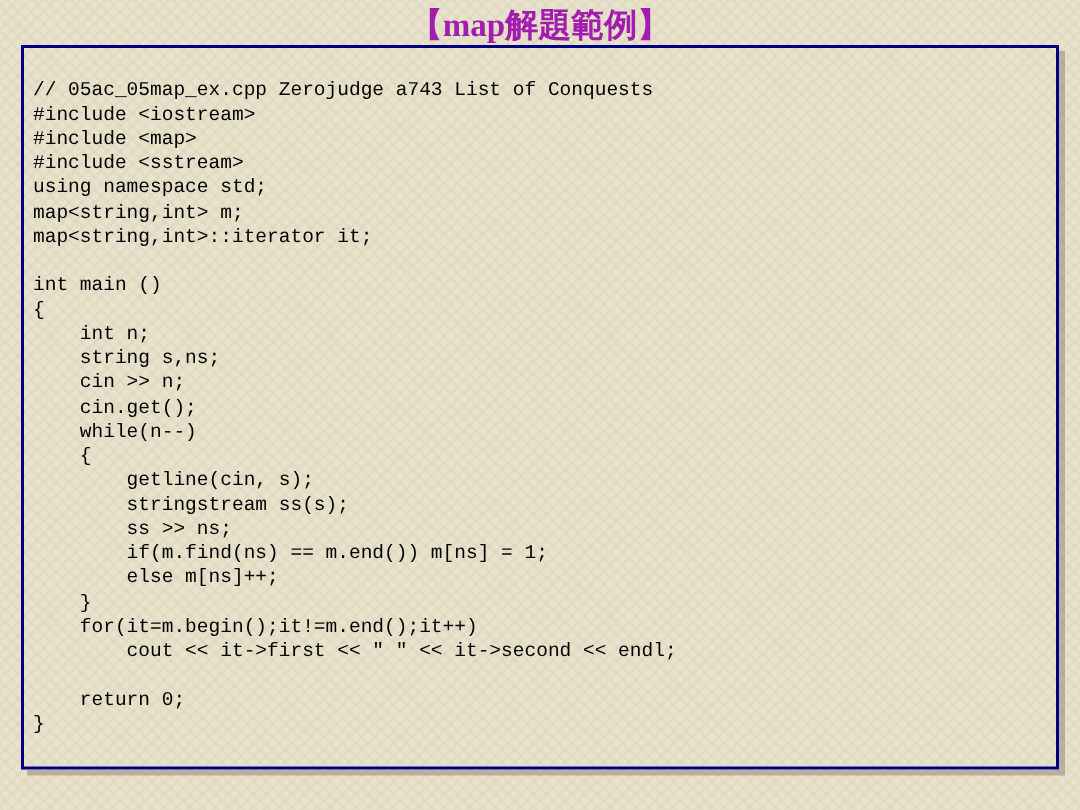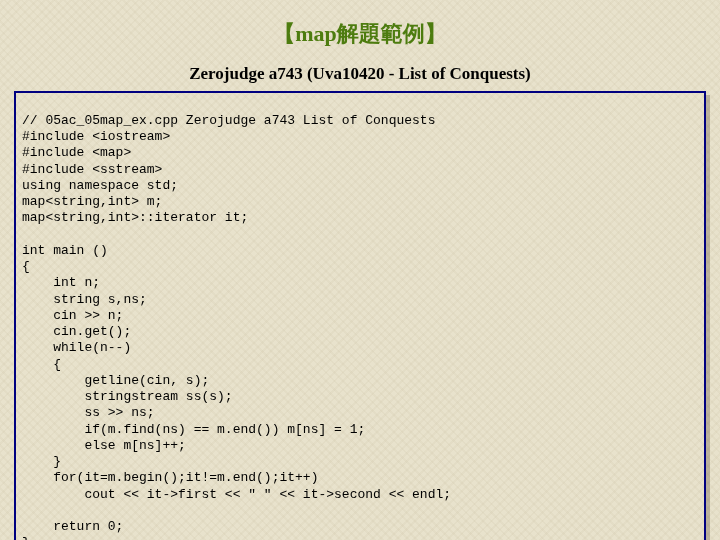--- a/index.html
+++ b/index.html
@@ -15,22 +15,22 @@
     overflow: hidden;
     box-sizing: border-box;
   }
   .header {
     text-align: center;
     padding-top: 4px;
   }
   .title {
     font-size: 22px;
     font-weight: bold;
-    color: #4d7c0f;
-    margin: 17px;
+    color: #a21caf;
+    margin: 0;
     line-height: 1.2;
   }
   .subtitle {
     font-size: 17px;
     font-weight: bold;
     color: #000;
     margin: 0 0 6px 0;
     line-height: 1.2;
   }
   .code-box {
@@ -47,21 +47,20 @@
     line-height: 1.25;
     color: #000;
     white-space: pre;
   }
 </style>
 </head>
 <body>
 
 <div class="header">
   <div class="title">【map解題範例】</div>
-  <div class="subtitle">Zerojudge a743 (Uva10420 - List of Conquests)</div>
 </div>
 
 <div class="code-box">
   <pre id="code-block">// 05ac_05map_ex.cpp Zerojudge a743 List of Conquests
 #include &lt;iostream&gt;
 #include &lt;map&gt;
 #include &lt;sstream&gt;
 using namespace std;
 map&lt;string,int&gt; m;
 map&lt;string,int&gt;::iterator it;

